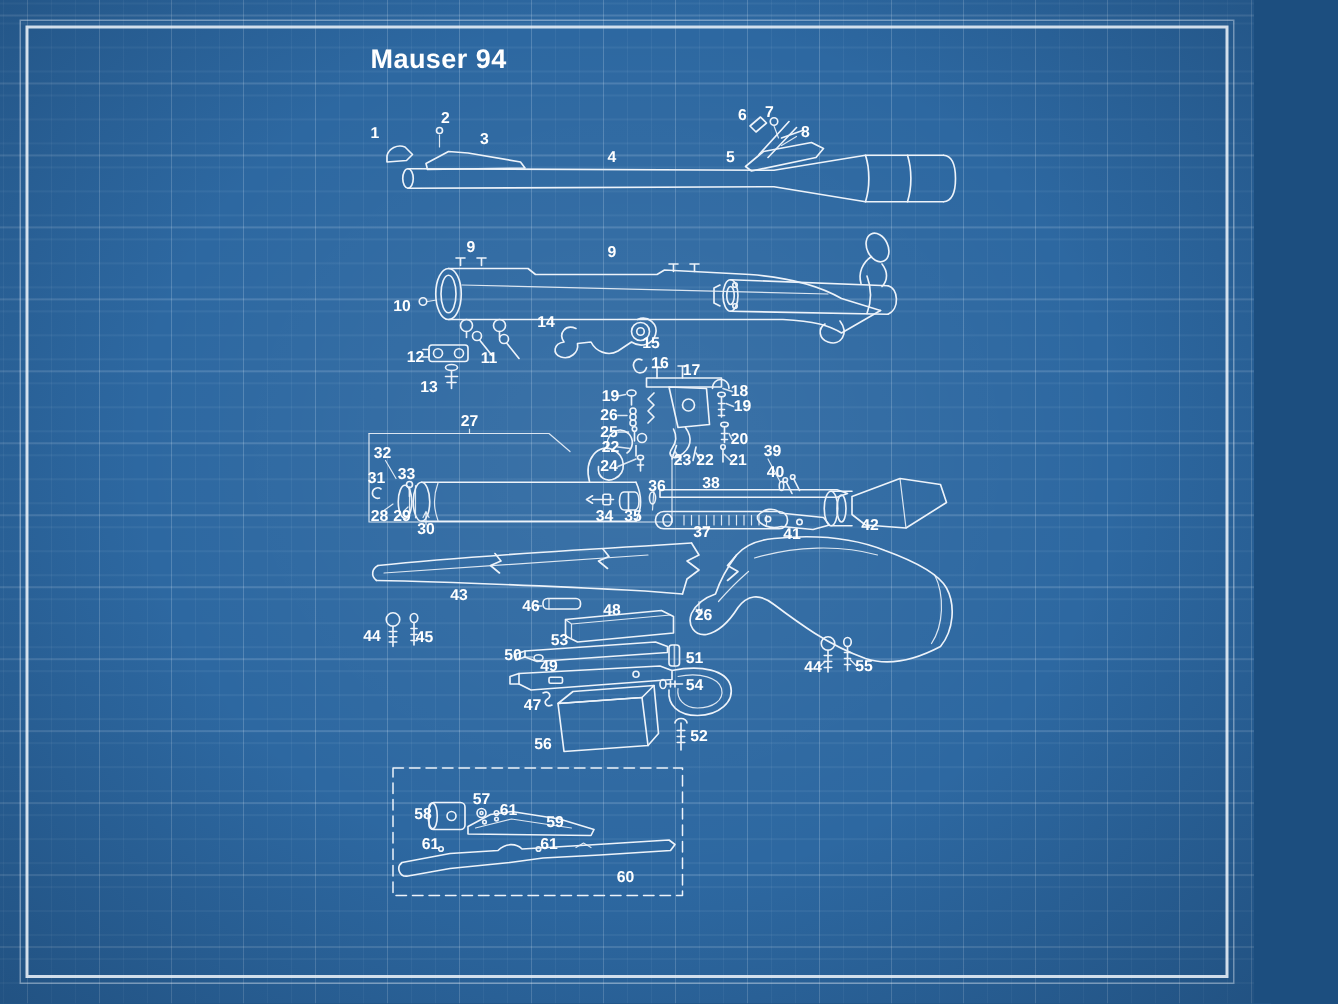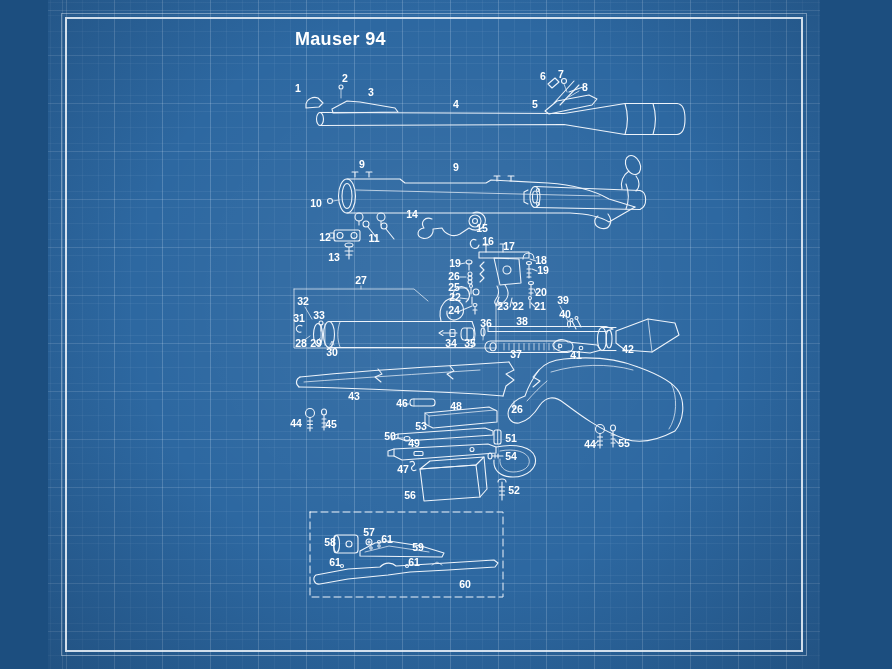--- a/index.html
+++ b/index.html
@@ -1,27 +1,26 @@
 <!DOCTYPE html>
 <html><head>
 <meta charset="utf-8">
 <style>
   html,body { margin:0; padding:0; background:#1c4e7f; }
   .stage {
-    position:relative; width:772px; height:669px; overflow:hidden;
+    position:relative; width:836px; height:669px; overflow:hidden;
     background-color:#2d68a1;
     background-image:
       radial-gradient(ellipse at 50% 45%, rgba(255,255,255,0.07) 0%, rgba(20,60,100,0) 55%, rgba(8,32,60,0.30) 100%),
       repeating-linear-gradient(90deg, rgba(222,237,250,0.17) 0 1px, transparent 1px 48px),
       repeating-linear-gradient(0deg,  rgba(222,237,250,0.17) 0 1px, transparent 1px 48px),
       repeating-linear-gradient(90deg, rgba(222,237,250,0.06) 0 1px, transparent 1px 16px),
       repeating-linear-gradient(0deg,  rgba(222,237,250,0.06) 0 1px, transparent 1px 16px);
     background-position: 0 0, 18px 11px, 18px 11px, 2px 3px, 2px 3px;
     font-family:"Liberation Sans", sans-serif;
-    margin-left:48px;
   }
   .frame-outer { position:absolute; inset:13px; border:1px solid rgba(235,243,250,0.40); pointer-events:none; }
   .frame-inner { position:absolute; inset:17px; border:2px solid rgba(240,246,252,0.85); pointer-events:none; }
   .title {
     position:absolute; left:247px; top:29px;
     color:#ffffff; font-size:18px; font-weight:700; letter-spacing:0.3px;
   }
   svg.diagram { position:absolute; left:0; top:0; width:892px; height:669px; }
   svg.diagram path, svg.diagram line, svg.diagram circle,
   svg.diagram ellipse, svg.diagram rect, svg.diagram polyline {

